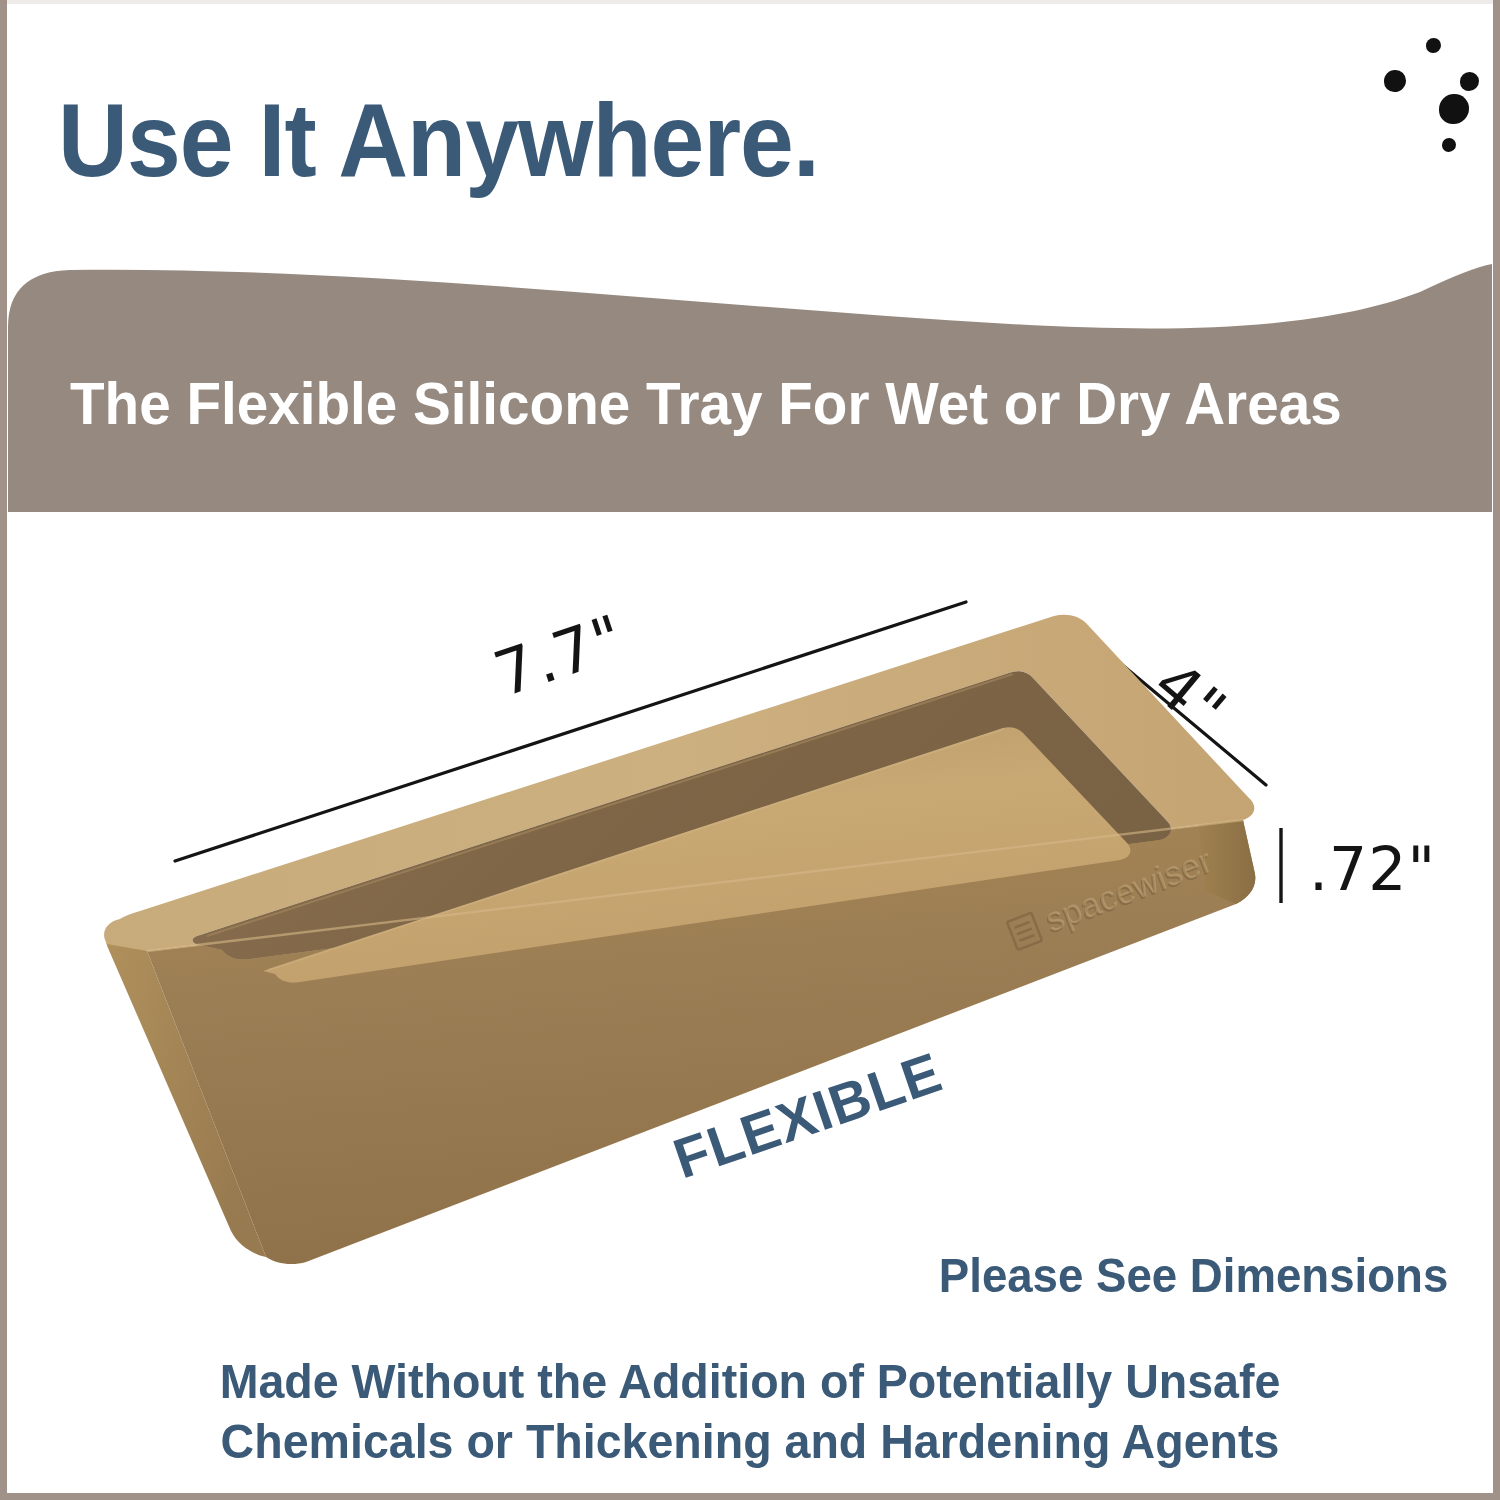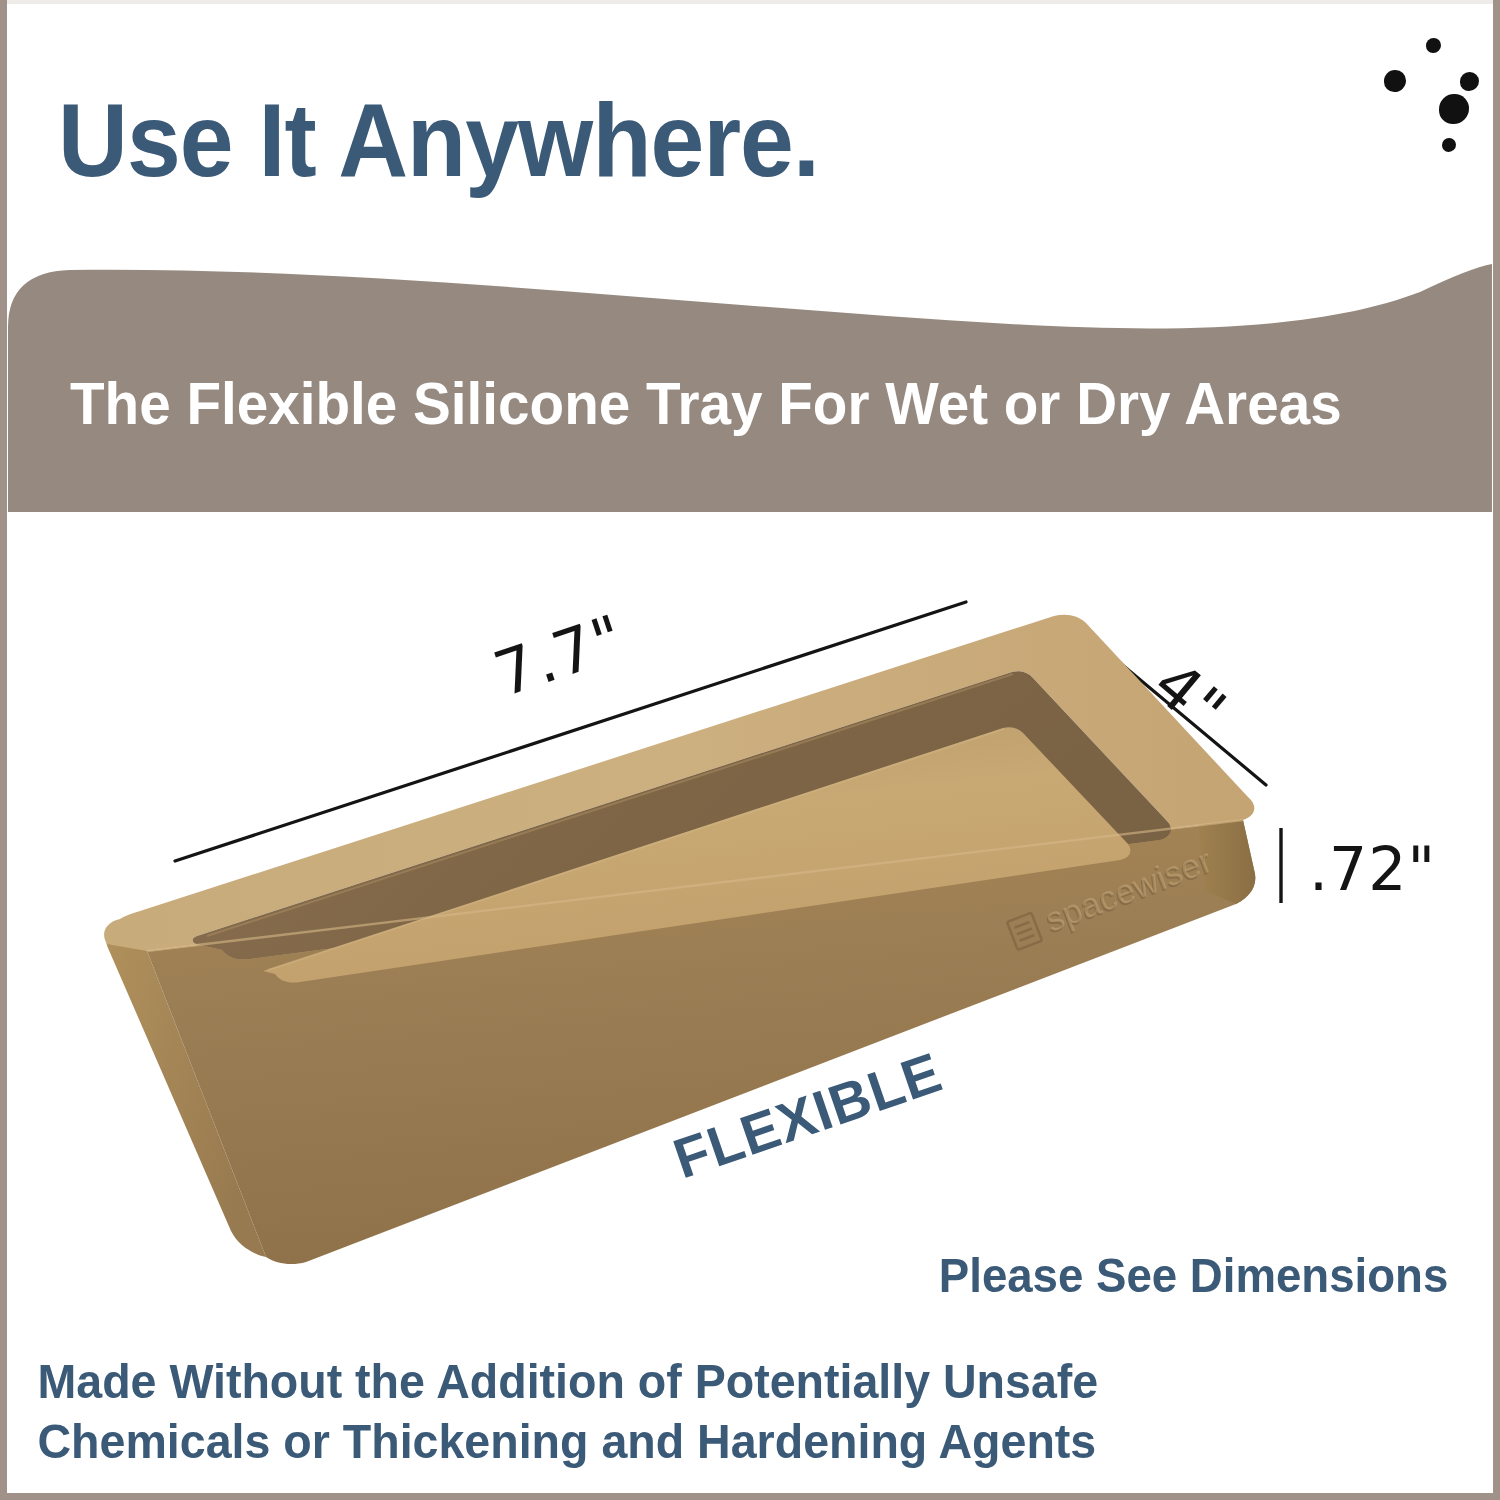--- a/index.html
+++ b/index.html
@@ -121,21 +121,21 @@
     font-weight: 700;
     color: #3b5a78;
     transform: scaleX(0.95);
     transform-origin: right top;
     white-space: nowrap;
   }
   .disclaimer {
     position: absolute;
     left: 0; right: 0;
     top: 1352px;
-    text-align: left;
+    text-align: center;
     font-size: 49px;
     line-height: 1.22;
     font-weight: 700;
     color: #3b5a78;
   }
   .disclaimer span { display: block; transform: scaleX(0.95); }
 </style>
 </head>
 <body>
 

